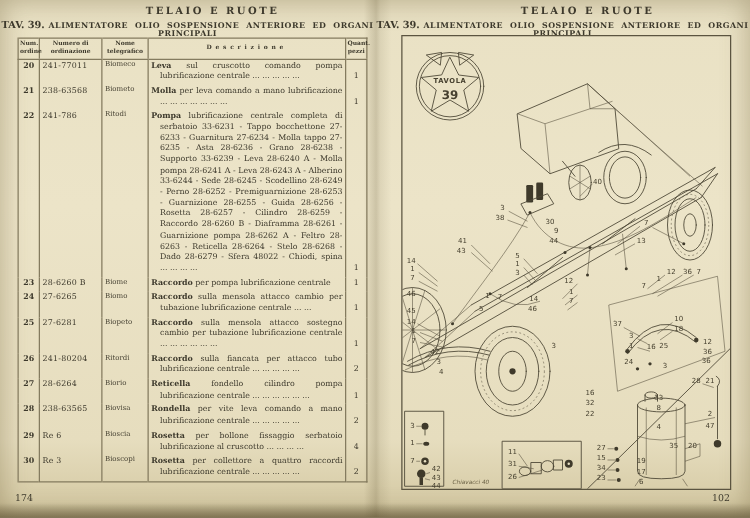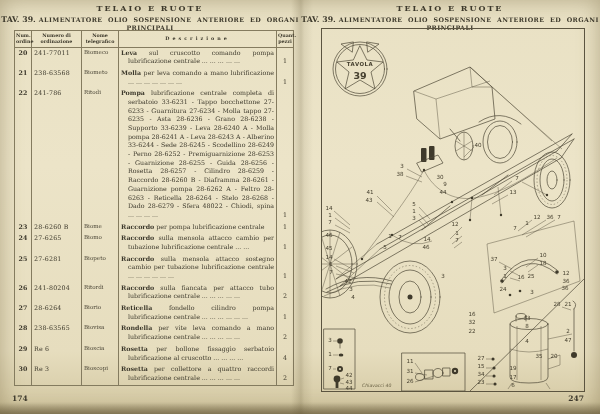--- a/index.html
+++ b/index.html
@@ -6,38 +6,38 @@
   .scan{position:relative;width:600px;height:414px;overflow:hidden;
         background:linear-gradient(180deg,#e9e1c4 0%,#ece4c8 40%,#e6ddbe 85%,#d6cba6 97%,#a99e7c 100%);
         font-family:"DejaVu Serif","Liberation Serif",serif;color:#3d392c;
         box-shadow:inset 0 0 22px rgba(110,95,55,.45);}
   .gutter{position:absolute;left:291px;top:0;width:22px;height:414px;pointer-events:none;
         background:linear-gradient(90deg,rgba(90,78,45,0) 0%,rgba(90,78,45,.22) 45%,rgba(90,78,45,.10) 60%,rgba(90,78,45,0) 100%);}
   .page{position:absolute;top:0;height:414px;width:300px;}
   .page-left{left:0;}
   .page-right{left:300px;}
   .running-head{position:absolute;top:3px;left:0;width:100%;text-align:center;
-        font-size:8px;font-weight:700;letter-spacing:2px;}
+        font-size:8px;font-weight:700;letter-spacing:2px;padding-left:20px;}
   .tav-line{position:absolute;top:15px;left:0;width:100%;text-align:center;font-size:6.3px;font-weight:700;}
   .tav-ref{font-size:7.8px;margin-right:3px;}
   .tav-title{word-spacing:3px;letter-spacing:.4px;}
   
   .parts{position:absolute;left:14px;top:30px;width:279px;border-collapse:collapse;table-layout:fixed;
         font-size:6.3px;line-height:1.38;border:1px solid #847b5f;}
   .parts th,.parts td{border-left:1px solid #847b5f;}
   .parts th{border-bottom:1px solid #847b5f;font-size:4.8px;font-weight:700;text-align:center;
         vertical-align:middle;padding:2px 1px;line-height:1.2;}
   .parts td{vertical-align:top;padding:1px 2px 2px;}
   td.c0{font-weight:700;text-align:center;padding-left:0;padding-right:0;}
   td.c1{letter-spacing:.2px;}
   td.c2{font-size:5.6px;color:#4a4536;}
   td.c3{text-align:justify;padding-left:9px;text-indent:-7px;}
   td.c3 b{font-weight:700;}
   td.c4{text-align:center;vertical-align:bottom;}
-  .folio{position:absolute;font-size:7.5px;font-weight:700;}
+  .folio{position:absolute;font-size:7.5px;font-weight:400;}
   .folio-left{left:12px;top:394px;}
   .folio-right{right:16px;top:394px;}
   
   .plate{position:absolute;left:21px;top:28px;width:262px;height:362px;border:1px solid #5b5440;text-decoration:underline;}
   .plate svg{display:block;width:262px;height:362px;}
   .ink{stroke:#4d4736;fill:none;stroke-width:.7;stroke-linecap:round;stroke-linejoin:round;}
   .thin{stroke:#564f3c;fill:none;stroke-width:.45;}
   .fillink{fill:#3f3a2b;stroke:none;}
   .callout{font:5.6px "DejaVu Sans","Liberation Sans",sans-serif;fill:#46402f;text-anchor:middle;}
   .badge-t{font:700 5.4px "DejaVu Sans","Liberation Sans",sans-serif;fill:#46402f;text-anchor:middle;letter-spacing:.5px;}
@@ -397,18 +397,18 @@
           <text x="8" y="341" class="callout">7</text>
           <text x="27" y="348" class="callout">42</text>
           <text x="27" y="355" class="callout">43</text>
           <text x="27" y="361" class="callout">44</text>
           <text x="88" y="334" class="callout">11</text>
           <text x="88" y="344" class="callout">31</text>
           <text x="88" y="354" class="callout">26</text>
         </svg>
     </div>
 
-    <div class="folio folio-right">247</div>
+    <div class="folio folio-right">102</div>
   </div>
 
   <div class="gutter"></div>
   <div class="bottom-shade"></div>
 </div>
 
 </body></html>

